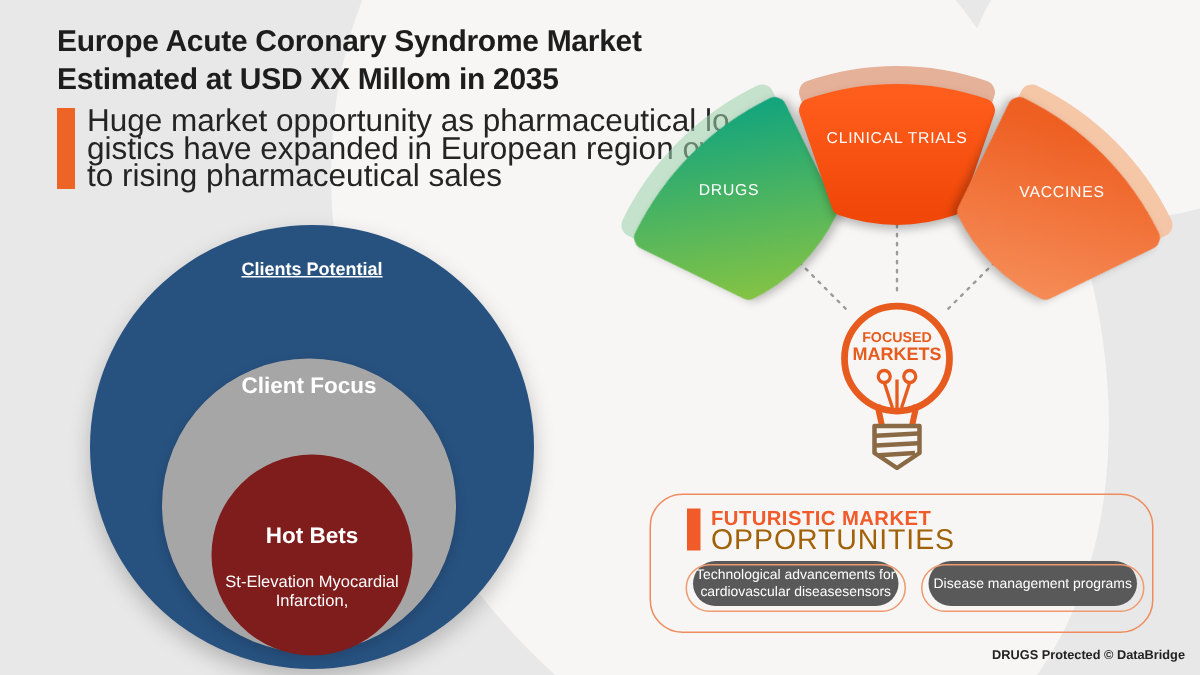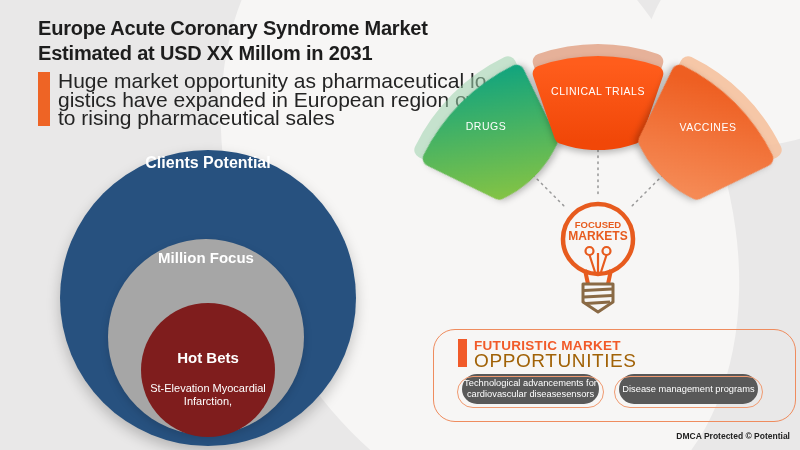--- a/index.html
+++ b/index.html
@@ -20,36 +20,36 @@
   .subtitle-text { font-size:21px; line-height:18.5px; color:#242424; white-space:pre-line; }
 
   
   .circle { position:absolute; border-radius:50%; color:#fff; text-align:center; }
   .circle-outer { left:60px;  top:150px; width:296px; height:296px; background:#27517f;
                   box-shadow:0 6px 14px rgba(0,0,0,.22); }
   .circle-mid   { left:108px; top:239px; width:196px; height:196px; background:#a6a6a6;
                   box-shadow:0 3px 8px rgba(0,0,0,.15); }
   .circle-inner { left:141px; top:303px; width:134px; height:134px; background:#7f1d1d; }
   .c-title { font-weight:700; }
-  .circle-outer .c-title { margin-top:4px; font-size:16px; }
+  .circle-outer .c-title { margin-top:22px; font-size:12px;text-decoration:underline; }
   .circle-outer .c-desc  { margin-top:7px; font-size:11.5px; line-height:14px; white-space:pre-line; }
   .circle-mid .c-title   { margin-top:10px; font-size:15px; }
   .circle-mid .c-desc    { margin-top:4px; font-size:11.5px; }
   .circle-inner .c-title { margin-top:46px; font-size:15px; }
   .circle-inner .c-desc  { margin-top:16px; font-size:11px; line-height:13px; white-space:pre-line; }
 
   
   .focus-svg { position:absolute; left:0; top:0; }
   .petal-label { fill:#ffffff; font-family:"Liberation Sans",sans-serif; font-size:10.5px;
                  letter-spacing:.5px; text-anchor:middle; }
   .bulb-label { fill:#e75b1e; font-family:"Liberation Sans",sans-serif; font-weight:700;
                 text-anchor:middle; }
 
   
-  .opps-panel { position:absolute; left:433px; top:329px; width:363px; height:93px;
+  .opps-panel { position:absolute; left:433px; top:329px; width:336px; height:93px;
                 border:1.5px solid #ef8c5e; border-radius:22px; }
   .opps-bar { position:absolute; left:24px; top:9px; width:9px; height:28px; background:#f15a29; }
   .opps-line1 { position:absolute; left:40px; top:8px; font-size:13.5px; font-weight:700;
                 color:#f15a29; letter-spacing:.3px; }
   .opps-line2 { position:absolute; left:40px; top:20px; font-size:19px; font-weight:400;
                 color:#a16207; letter-spacing:.6px; }
   .pill { position:absolute; top:44px; height:30px; background:#595959; border-radius:16px;
           color:#fff; display:flex; align-items:center; justify-content:center;
           text-align:center; font-size:9.3px; line-height:11px; white-space:pre-line; }
   .pill::before { content:""; position:absolute; left:-5px; right:-5px; top:2px; bottom:-4px;
@@ -61,33 +61,33 @@
 </style>
 </head>
 <body>
 
 <div class="stage">
 
   <div class="blob blob-a"></div>
   <div class="blob blob-b"></div>
 
   <div class="title">Europe Acute Coronary Syndrome Market
-Estimated at USD XX Millom in 2031</div>
+Estimated at USD XX Millom in 2035</div>
   <div class="subtitle-row">
     <div class="accent-bar"></div>
     <div class="subtitle-text">Huge market opportunity as pharmaceutical lo-
 gistics have expanded in European region owning
 to rising pharmaceutical sales</div>
   </div>
 
   <div class="circle circle-outer">
     <div class="c-title">Clients Potential</div>
   </div>
   <div class="circle circle-mid">
-    <div class="c-title">Million Focus</div>
+    <div class="c-title">Client Focus</div>
   </div>
   <div class="circle circle-inner">
     <div class="c-title">Hot Bets</div>
     <div class="c-desc">St-Elevation Myocardial
 Infarction,</div>
   </div>
 
   <svg class="focus-svg" width="800" height="450" viewBox="0 0 800 450">
     <defs>
       <linearGradient id="gradGreen" x1="0" y1="1" x2="1" y2="0">
@@ -147,15 +147,15 @@
 
   <div class="opps-panel">
     <div class="opps-bar"></div>
     <div class="opps-line1">FUTURISTIC MARKET</div>
     <div class="opps-line2">OPPORTUNITIES</div>
     <div class="pill pill-1">Technological advancements for
 cardiovascular diseasesensors</div>
     <div class="pill pill-2">Disease management programs</div>
   </div>
 
-  <div class="dmca">DMCA Protected © Potential</div>
+  <div class="dmca">DRUGS Protected © DataBridge</div>
 
 </div>
 
 </body></html>

